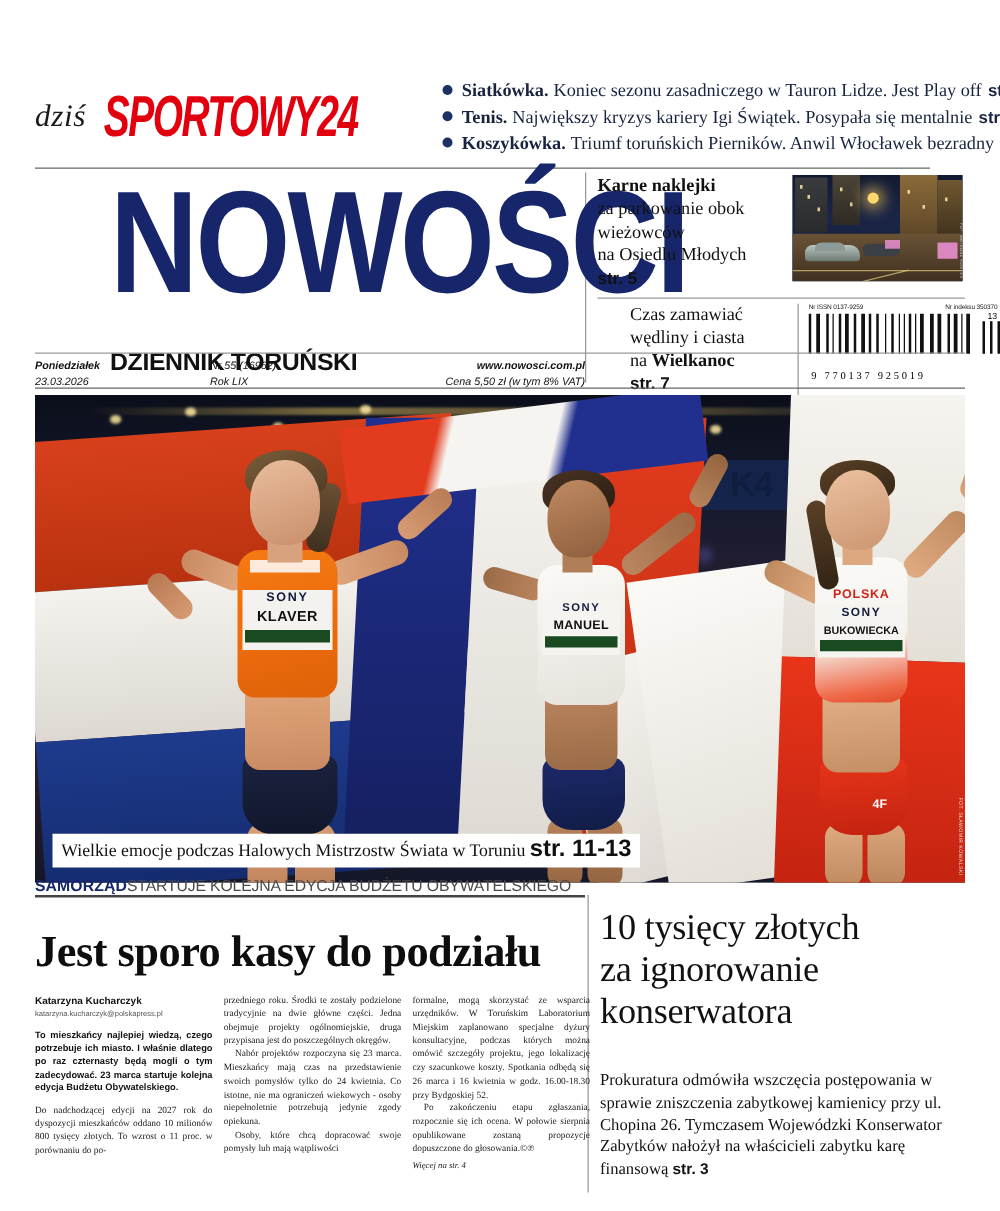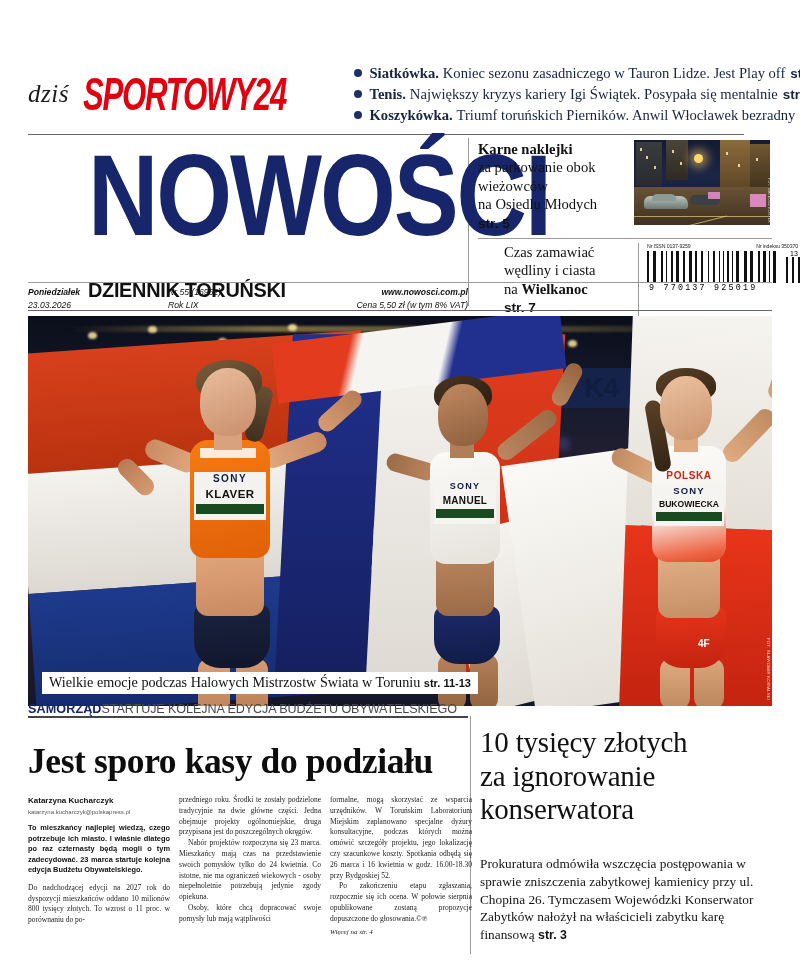--- a/index.html
+++ b/index.html
@@ -102,21 +102,21 @@
   .teaser2-text { width: 130px; font-size: 14.6px; line-height: 1.26; color: #111; }
   .teaser2-pg { font-family: "Liberation Sans", sans-serif; font-weight: bold; font-size: 13.6px; margin-top: 32px; }
   .bc-wrap { position: relative; width: 160px; margin-left: 4px; padding-left: 8px; border-left: 1px solid #999; }
   .bc-top { display: flex; justify-content: space-between; font-family: "Liberation Sans", sans-serif; font-size: 5.2px; color: #222; letter-spacing: -.1px; }
   .bc-row { display: flex; align-items: flex-end; gap: 6px; margin-top: 2px; }
   .bc-bars { height: 32px; display: flex; align-items: flex-end; }
   .bc-bars i { display: block; background: #111; height: 100%; margin-right: 1px; }
   .bc-addon { position: relative; height: 26px; display: flex; align-items: flex-end; }
   .bc-addon i { display: block; background: #111; height: 100%; margin-right: 1px; }
   .bc-addon-num { position: absolute; top: -7px; left: 4px; font-family: "Liberation Sans", sans-serif; font-size: 7px; }
-  .bc-digits { font-family: Liberation Mono, monospace; font-size: 8.4px; letter-spacing: 2.2px; margin-top: 0; padding-left: 2px; }
+  .bc-digits { font-family: Liberation Serif, serif; font-size: 8.4px; letter-spacing: 2.2px; margin-top: 13px; padding-left: 2px; }
 
   .rule-below-head { position: absolute; left: 28px; top: 282px; width: 744px; height: 1px; background: #999; }
 
   
   .infobar {
     position: absolute; left: 28px; top: 286px; width: 440px; height: 26px;
     display: flex; font-family: "Liberation Sans", sans-serif; font-size: 8.6px; color: #111; font-style: italic;
   }
   .ib-col { line-height: 1.5; }
   .ib-1 { width: 140px; }
@@ -241,21 +241,21 @@
     font-family: "Liberation Sans", sans-serif; font-size: 4.2px; color: #e8e8e8;
     writing-mode: vertical-rl; letter-spacing: .3px; white-space: nowrap; opacity:.9;
   }
 
   
   .caption {
     position: absolute; left: 14px; bottom: 12px;
     background: #fff; padding: 2px 7px 3px;
     font-size: 14.2px; color: #111; white-space: nowrap;
   }
-  .caption b { font-family: "Liberation Sans", sans-serif; font-weight: bold; font-size: 11px; text-align: right; }
+  .caption b { font-family: "Liberation Sans", sans-serif; font-weight: bold; font-size: 19px; text-align: right; }
 
   
   .rule-bottom { position: absolute; left: 28px; top: 716px; width: 440px; height: 2px; background: #444; }
   .v-div2 { position: absolute; left: 470px; top: 716px; width: 1px; height: 238px; background: #999; }
 
   .kicker {
     position: absolute; left: 28px; top: 702px; width: 440px;
     font-family: "Liberation Sans", sans-serif; font-size: 12.6px;
     letter-spacing: -.1px; white-space: nowrap;
   }

